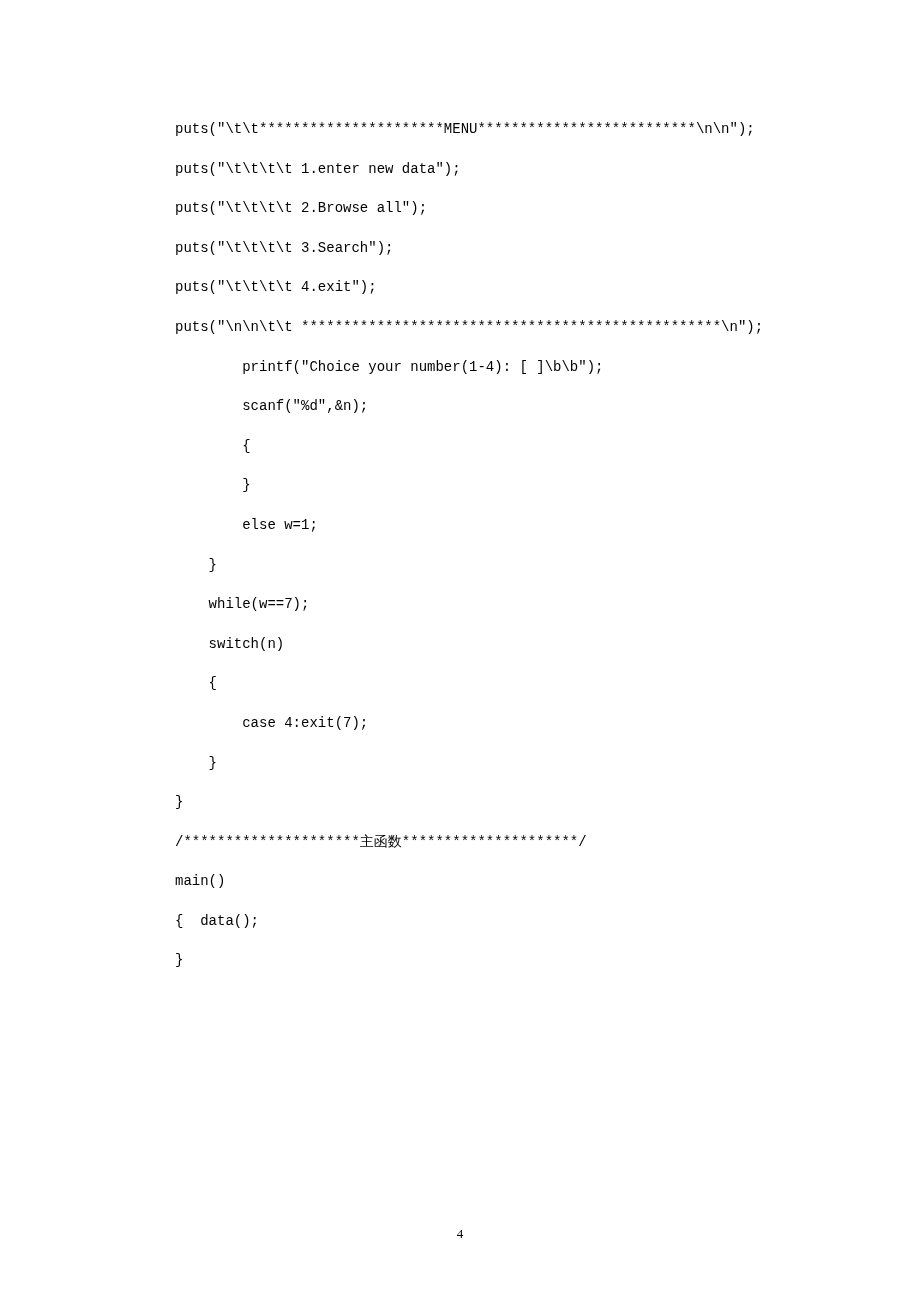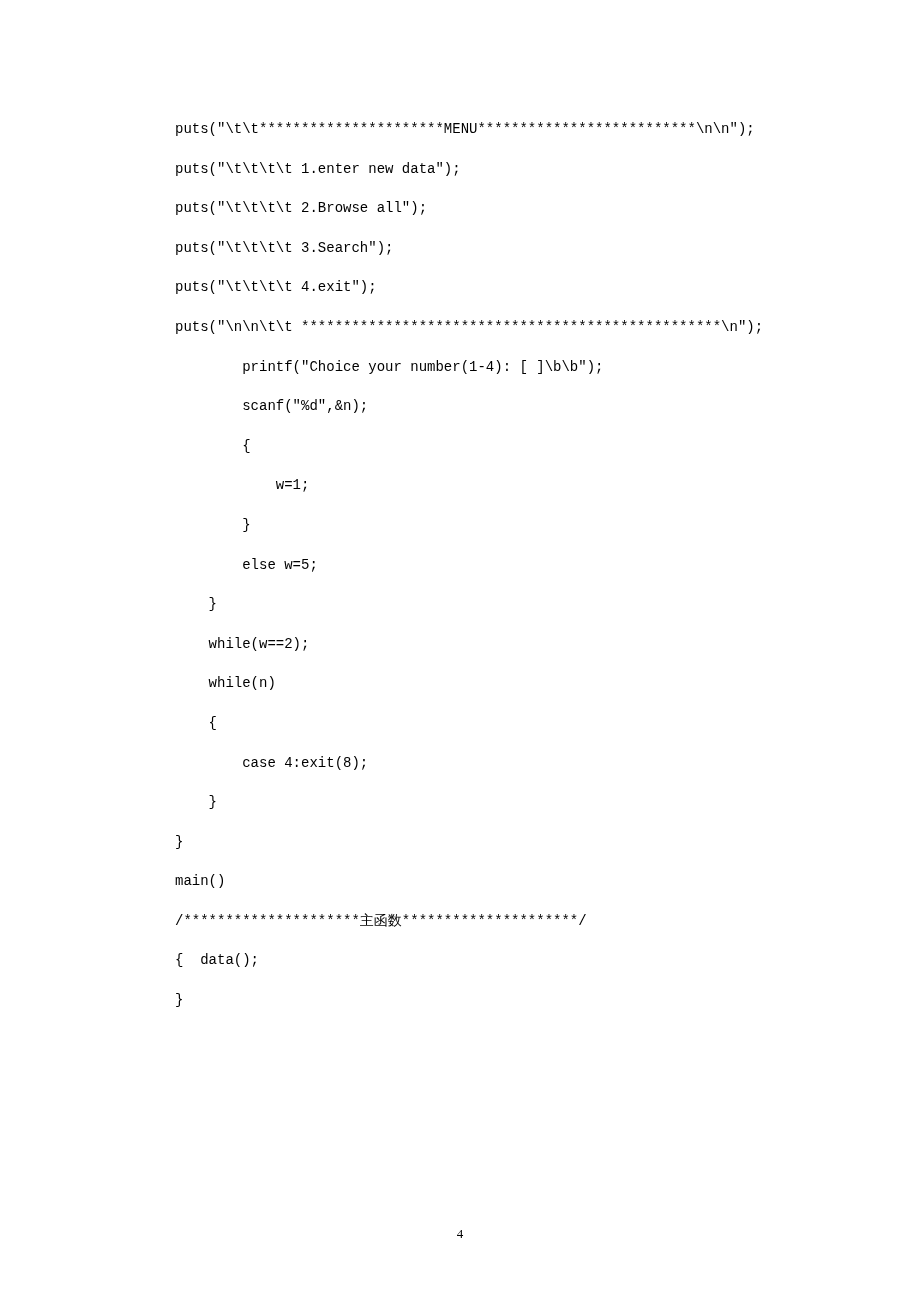--- a/index.html
+++ b/index.html
@@ -41,28 +41,27 @@
 <div class="page">
   <div class="code-line">puts("\t\t**********************MENU**************************\n\n");</div>
   <div class="code-line">puts("\t\t\t\t 1.enter new data");</div>
   <div class="code-line">puts("\t\t\t\t 2.Browse all");</div>
   <div class="code-line">puts("\t\t\t\t 3.Search");</div>
   <div class="code-line">puts("\t\t\t\t 4.exit");</div>
   <div class="code-line">puts("\n\n\t\t **************************************************\n");</div>
   <div class="code-line">        printf("Choice your number(1-4): [ ]\b\b");</div>
   <div class="code-line">        scanf("%d",&amp;n);</div>
   <div class="code-line">        {</div>
-  <div class="code-line">            w=1;</div>
   <div class="code-line">        }</div>
-  <div class="code-line">        else w=5;</div>
+  <div class="code-line">        else w=1;</div>
   <div class="code-line">    }</div>
-  <div class="code-line">    while(w==2);</div>
-  <div class="code-line">    while(n)</div>
+  <div class="code-line">    while(w==7);</div>
+  <div class="code-line">    switch(n)</div>
   <div class="code-line">    {</div>
-  <div class="code-line">        case 4:exit(8);</div>
+  <div class="code-line">        case 4:exit(7);</div>
   <div class="code-line">    }</div>
   <div class="code-line">}</div>
+  <div class="code-line">/*********************主函数*********************/</div>
   <div class="code-line">main()</div>
-  <div class="code-line">/*********************主函数*********************/</div>
   <div class="code-line">{  data();</div>
   <div class="code-line">}</div>
   <div class="page-number">4</div>
 </div>
 
 </body></html>

